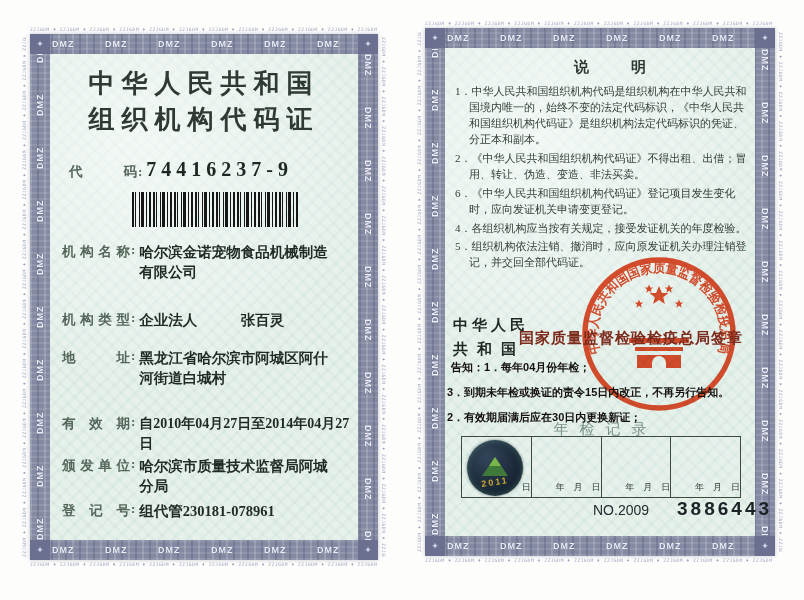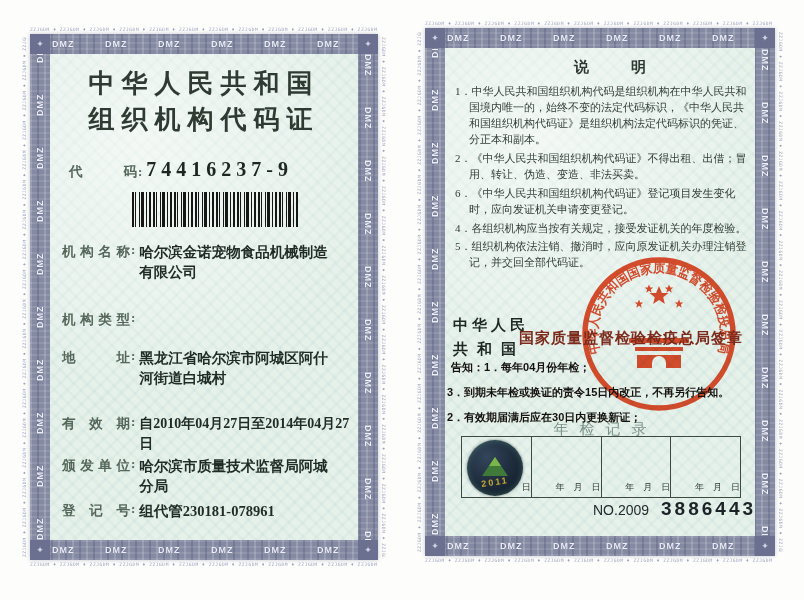--- a/index.html
+++ b/index.html
@@ -107,21 +107,21 @@
     background:radial-gradient(circle at 35% 30%, #33455a 0%, #1c2a3a 55%, #0e1824 100%);
     box-shadow:0 0 3px rgba(0,0,0,.5), inset 0 0 6px rgba(120,200,160,.35);z-index:4;
     display:flex;align-items:center;justify-content:center;}
   .holo-year{position:absolute;bottom:9px;left:0;right:0;text-align:center;
     color:#c8a832;font-size:9px;font-weight:bold;letter-spacing:2px;
     transform:rotate(-8deg);font-family:"Liberation Sans",sans-serif;}
 
   .serial{position:absolute;left:148px;top:450px;display:flex;align-items:baseline;z-index:2;}
   .serial-prefix{color:#232b2e;font-family:"Liberation Sans",sans-serif;font-size:14px;}
   .serial-number{color:#1c2326;font-family:"Liberation Sans",sans-serif;font-size:19px;
-    font-weight:bold;letter-spacing:3px;margin-left:12px;}
+    font-weight:bold;letter-spacing:3px;margin-left:28px;}
 
   .seal{position:absolute;left:134px;top:206px;width:160px;height:160px;
     mix-blend-mode:multiply;opacity:.93;z-index:2;}
 </style>
 </head>
 <body>
 
 <div class="scan">
 
   <section class="page left">
@@ -160,20 +160,21 @@
 
       <div class="frow" style="top:188px">
         <span class="flabel">机构名称</span>
         <span class="colon">:</span>
         <span class="fvalue">哈尔滨金诺宠物食品机械制造
 有限公司</span>
       </div>
       <div class="frow" style="top:256px">
         <span class="flabel">机构类型</span>
         <span class="colon">:</span>
+        <span class="fvalue">企业法人　　　张百灵</span>
       </div>
       <div class="frow" style="top:294px">
         <span class="flabel">地址</span>
         <span class="colon">:</span>
         <span class="fvalue">黑龙江省哈尔滨市阿城区阿什
 河街道白城村</span>
       </div>
       <div class="frow" style="top:360px">
         <span class="flabel">有效期</span>
         <span class="colon">:</span>

